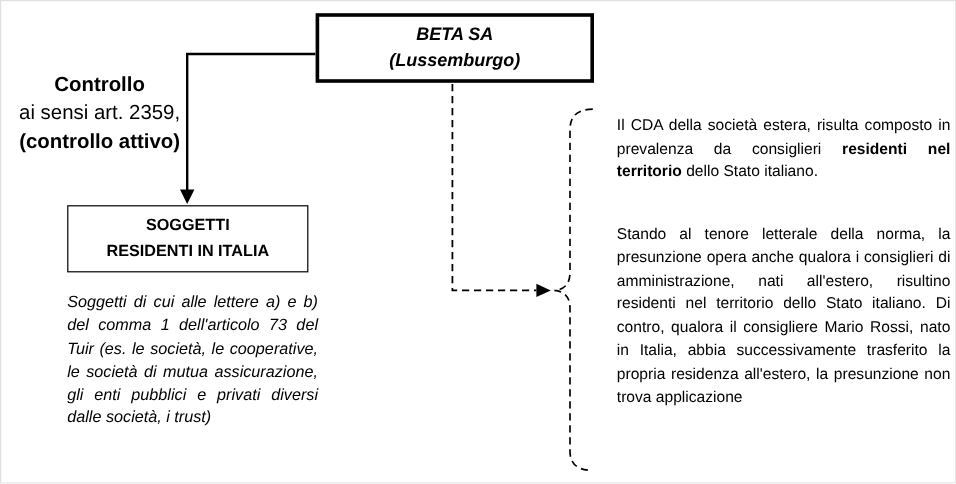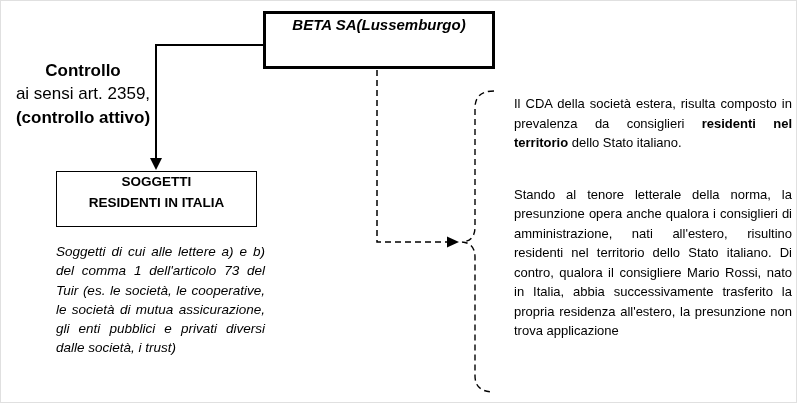--- a/index.html
+++ b/index.html
@@ -23,21 +23,22 @@
   }
 
   
   .beta-box {
     position: absolute;
     left: 262px; top: 10px;
     width: 232px; height: 58px;
     border: 3px solid #000;
     background: #fff;
     display: flex;
-    flex-direction: row;
+    flex-direction: column;
+    align-items: center;
     justify-content: center;
     font-weight: bold;
     font-style: italic;
     font-size: 15px;
     line-height: 1.45;
     text-align: center;
   }
 
   
   .control-label {
@@ -53,21 +54,21 @@
   
   .soggetti-box {
     position: absolute;
     left: 55px; top: 170px;
     width: 201px; height: 56px;
     border: 1.5px solid #000;
     background: #fff;
     display: flex;
     flex-direction: column;
     align-items: center;
-    justify-content: flex-start;
+    justify-content: center;
     font-weight: bold;
     font-size: 13.5px;
     line-height: 1.55;
     text-align: center;
   }
 
   
   .soggetti-note {
     position: absolute;
     left: 55px; top: 241px;

